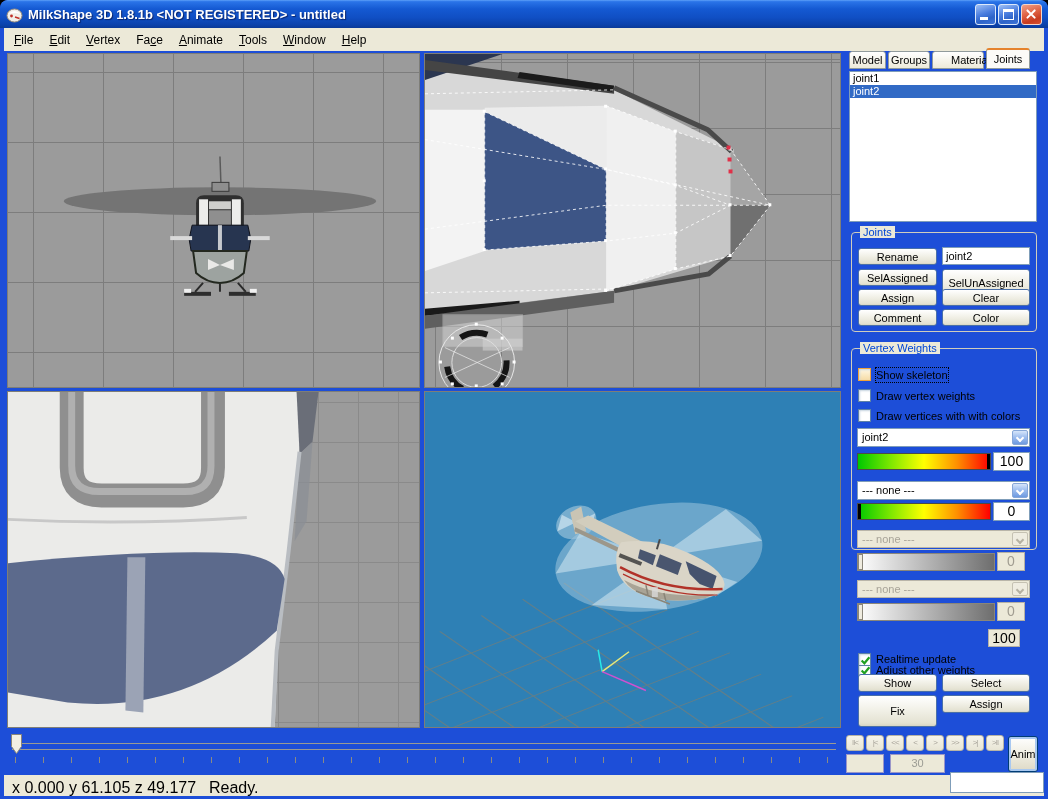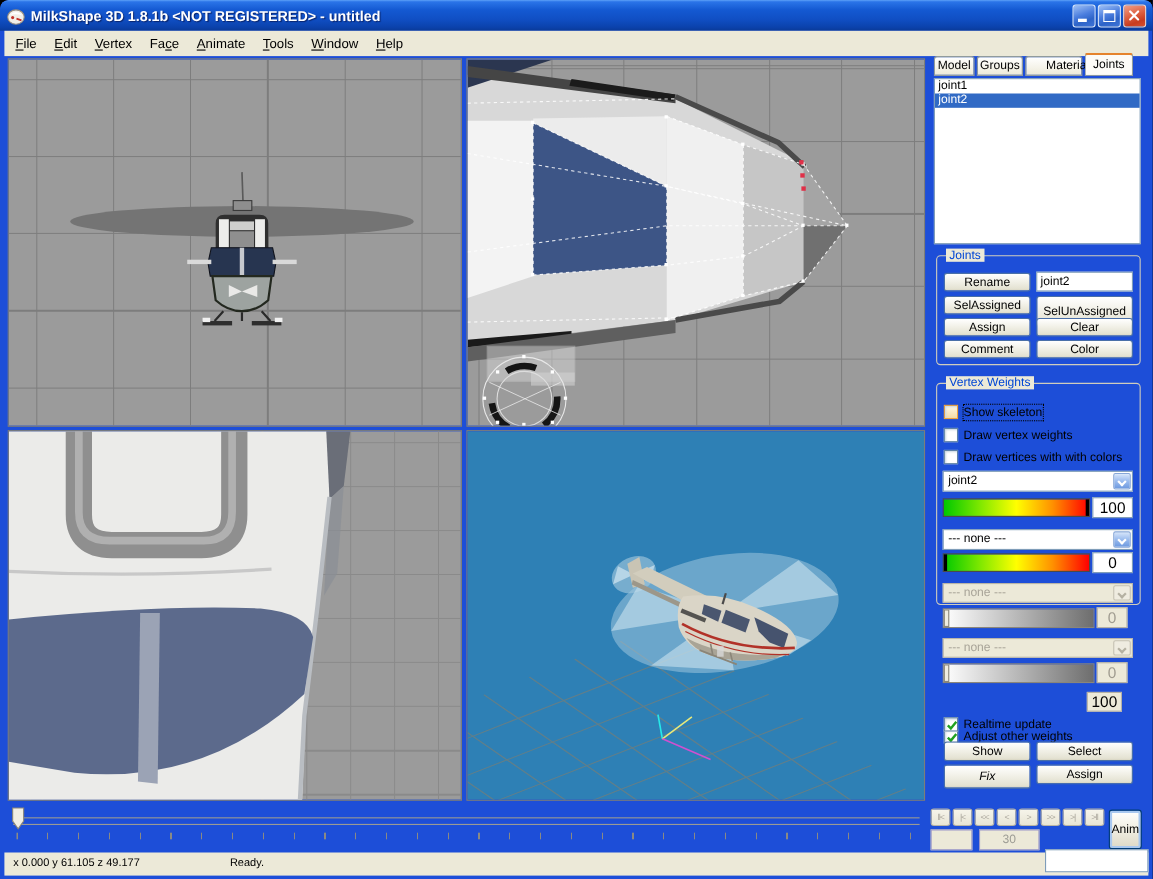--- a/index.html
+++ b/index.html
@@ -89,21 +89,21 @@
   .valbox.dim2 { background:#ECE9D8; border-color:#B5B1A5; color:#000; }
 
   
   .tl-track { position:absolute; left:12px; top:743px; width:824px; height:7px; border-top:1px solid #9A9A94; border-bottom:1px solid #9A9A94; }
   .tl-thumb { position:absolute; left:10px; top:733px; width:13px; height:22px; }
   .tl-ticks { position:absolute; left:15px; top:757px; width:822px; height:6px;
     background:repeating-linear-gradient(to right,#8A8A84 0 1px,transparent 1px 28px); }
   .navbtn { position:absolute; top:735px; width:18px; height:16px; border:1px solid #B8B4A5; border-radius:3px; background:linear-gradient(#F6F4EA,#E8E5D5); color:#A8A49A; font-size:8px; text-align:center; line-height:14px; letter-spacing:-1px; }
   .animbtn { position:absolute; left:1008px; top:736px; width:30px; height:36px; border:1px solid #003C74; border-radius:3px; background:linear-gradient(#FFFFFF,#F0EEE2 50%,#DDD9C6); box-shadow:inset 0 0 0 2px #A8C8F0; font-size:11px; color:#000; text-align:center; line-height:33px; }
   .framefield { position:absolute; top:754px; height:19px; background:#ECE9D8; border:1px solid #9A96C8; font-size:11px; color:#9C9C94; text-align:center; line-height:17px; }
-  .statusbar { position:absolute; left:4px; top:775px; width:1040px; height:21px; background:#ECE9D8; font-size:10px; color:#000; }
+  .statusbar { position:absolute; left:4px; top:775px; width:1040px; height:21px; background:#ECE9D8; font-size:16px; color:#000; }
   .status-coords { position:absolute; left:8px; top:4px; }
   .status-msg { position:absolute; left:205px; top:4px; }
   .status-input { position:absolute; left:946px; top:-3px; width:94px; height:21px; background:#fff; border:1px solid #7F9DB9; }
 </style>
 </head>
 <body>
 
 <div class="window">
 
   <div class="titlebar">
@@ -379,31 +379,31 @@
 
   <div class="checkrow" style="left:858px;top:631px;margin-top:32px;">
     <span class="cb">
       <svg width="11" height="11" viewBox="0 0 10 10">
           <path d="M1.5,5 L4,7.5 L8.5,2" stroke="#21A121" stroke-width="2" fill="none"></path>
         </svg>
     </span>
     <span class="lbl">Adjust other weights</span>
   </div>
   <div class="valbox dim2" style="left:988px;top:629px;width:32px;height:18px;">100</div>
-  <div class="checkrow" style="left:858px;top:652px;">
+  <div class="checkrow" style="left:858px;top:652px;align-items:flex-end;">
     <span class="cb">
       <svg width="11" height="11" viewBox="0 0 10 10">
           <path d="M1.5,5 L4,7.5 L8.5,2" stroke="#21A121" stroke-width="2" fill="none"></path>
         </svg>
     </span>
     <span class="lbl">Realtime update</span>
   </div>
   <button class="xpbtn" style="left:858px;top:674px;width:79px;height:18px;">Show</button>
   <button class="xpbtn" style="left:942px;top:674px;width:88px;height:18px;">Select</button>
-  <button class="xpbtn" style="left:858px;top:695px;width:79px;height:22px;font-style:italic;">Fix</button>
+  <button class="xpbtn" style="left:858px;top:695px;width:79px;height:32px;">Fix</button>
   <button class="xpbtn" style="left:942px;top:695px;width:88px;height:18px;">Assign</button>
 
   <div class="tl-track"></div>
   <div class="tl-thumb">
     <svg width="13" height="22" viewBox="0 0 13 22">
         <path d="M1.5,1.5 h10 v12 l-5,7 -5,-7 z" fill="#F2EFE3" stroke="#898578"></path>
       </svg>
   </div>
   <div class="tl-ticks"></div>
 

